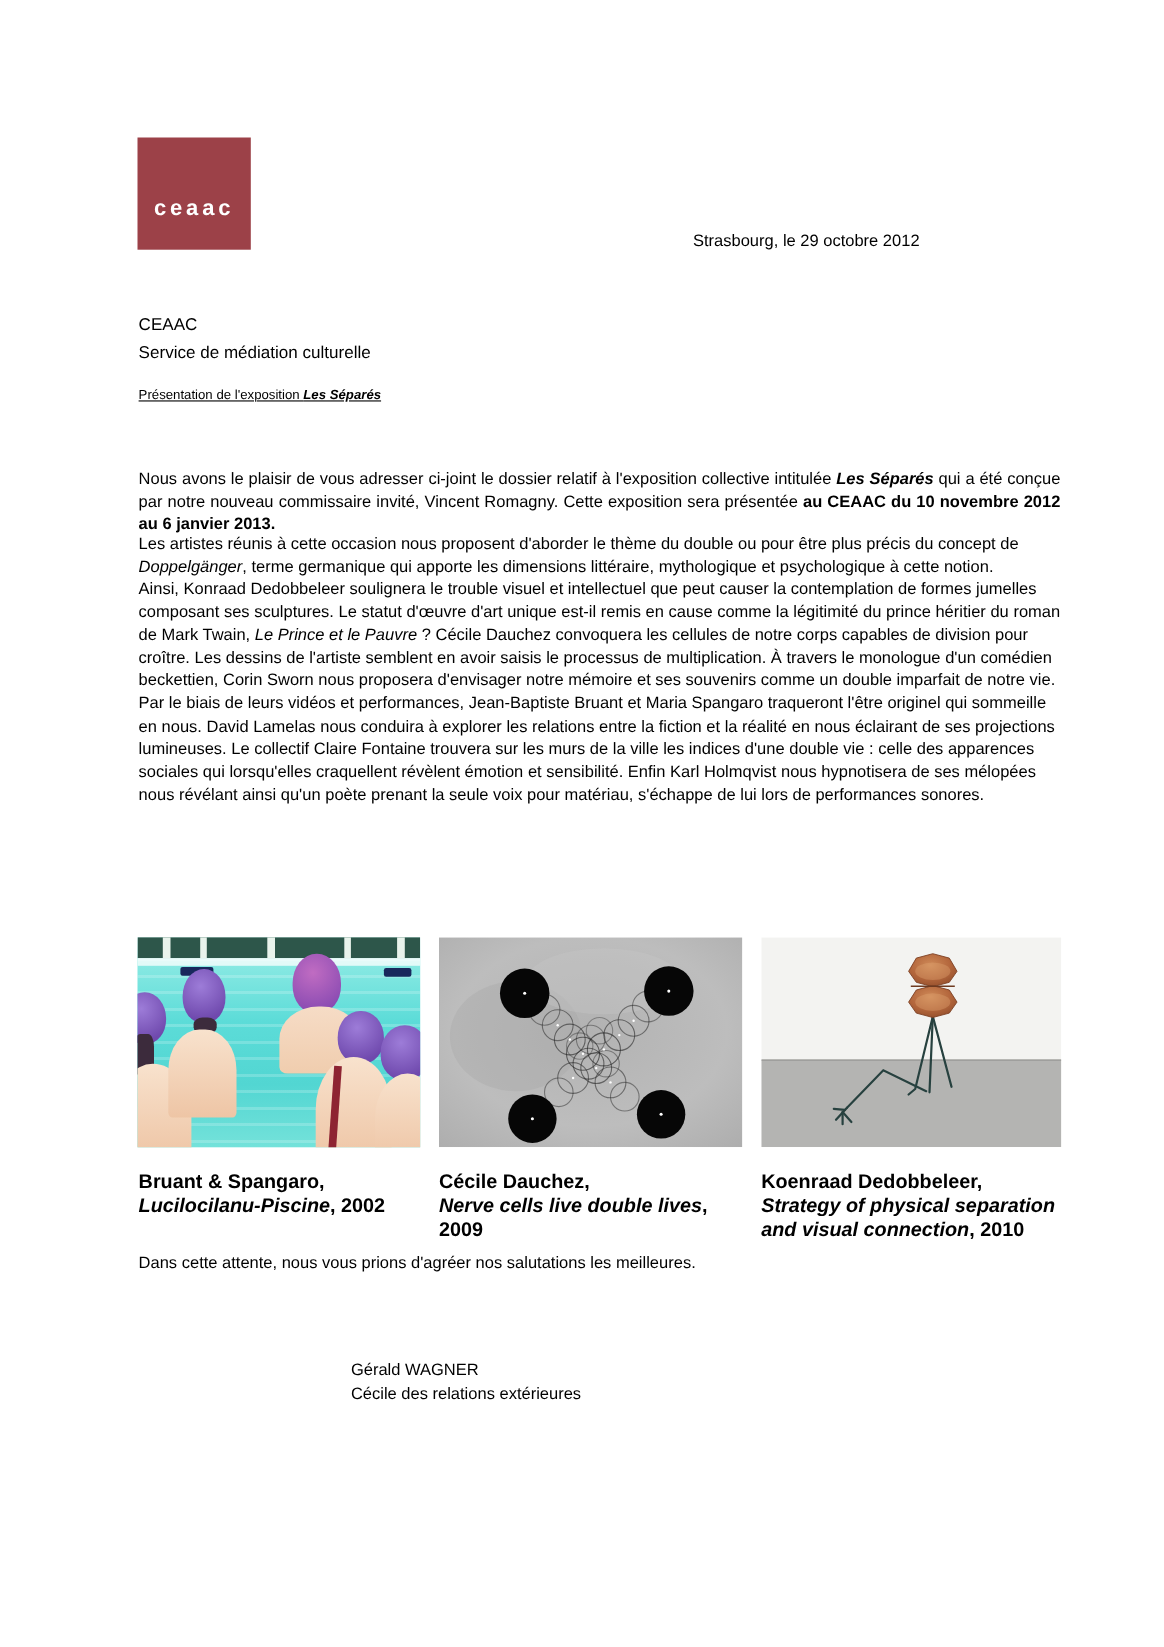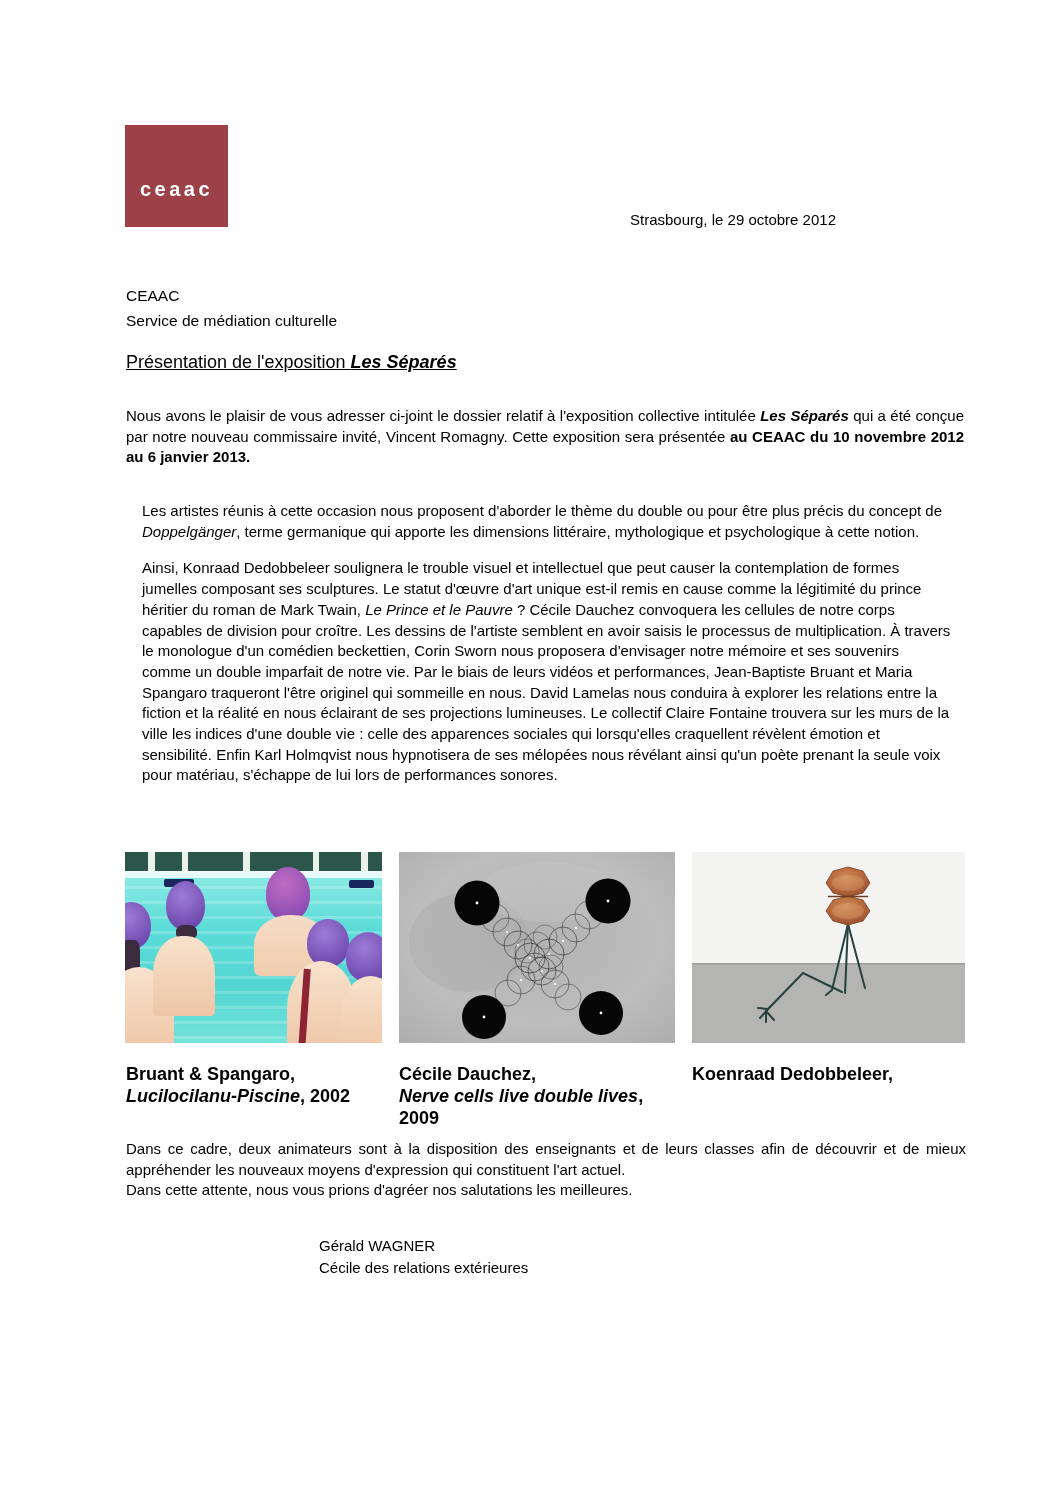--- a/index.html
+++ b/index.html
@@ -19,31 +19,31 @@
   }
   #logo .logo-text{
     position:absolute;left:0;right:0;top:53px;
     text-align:center;
     color:#fff;font-size:20px;font-weight:700;letter-spacing:3.5px;
   }
   #date-line{left:630px;top:211px;font-size:15px;}
   
   #org-block{left:126px;top:283px;font-size:15.5px;line-height:25px;}
   #doc-title{
-    left:126px;top:352px;font-size:18px;
+    left:126px;top:352px;font-size:12px;
     text-decoration:underline;
   }
   .bi{font-weight:700;font-style:italic;}
   .b{font-weight:700;}
   .i{font-style:italic;}
   
   .para{font-size:15px;line-height:20.7px;}
-  #intro{left:126px;top:406px;width:838px;text-align:justify;}
+  #intro{left:126px;top:426px;width:838px;text-align:justify;}
   #body-block{left:126px;top:485px;width:842px;}
-  #body-block p{margin:16px;}
+  #body-block p{margin:0;}
   #closing{left:126px;top:1139px;width:840px;}
   #closing p{margin:0;}
   #closing .just{text-align:justify;}
   #signature{left:319px;top:1235px;width:440px;text-align:left;font-size:15px;line-height:22px;}
   
   .fig-img{position:absolute;top:852px;height:191px;overflow:hidden;}
   #fig1{left:125px;width:257px;}
   #fig2{left:399px;width:276px;}
   #fig3{left:692px;width:273px;}
   .caption{position:absolute;top:1063px;font-size:18px;font-weight:700;line-height:22px;}
@@ -238,24 +238,24 @@
   <div id="cap1" class="caption">
     <div>Bruant &amp; Spangaro,</div>
     <div><span class="title">Lucilocilanu-Piscine</span><span>, 2002</span></div>
   </div>
   <div id="cap2" class="caption">
     <div>Cécile Dauchez,</div>
     <div><span class="title">Nerve cells live double lives</span><span>, 2009</span></div>
   </div>
   <div id="cap3" class="caption">
     <div>Koenraad Dedobbeleer,</div>
+    <div><span class="title">Strategy of physical separation and visual connection</span><span>, 2010</span></div>
   </div>
 
   <div id="closing" class="abs para">
-    <p class="just">Dans ce cadre, deux animateurs sont à la disposition des enseignants et de leurs classes afin de découvrir et de mieux appréhender les nouveaux moyens d'expression qui constituent l'art actuel.</p>
     <p>Dans cette attente, nous vous prions d'agréer nos salutations les meilleures.</p>
   </div>
 
   <div id="signature" class="abs">
     <div>Gérald WAGNER</div>
     <div>Cécile des relations extérieures</div>
   </div>
 
 </div>
 

